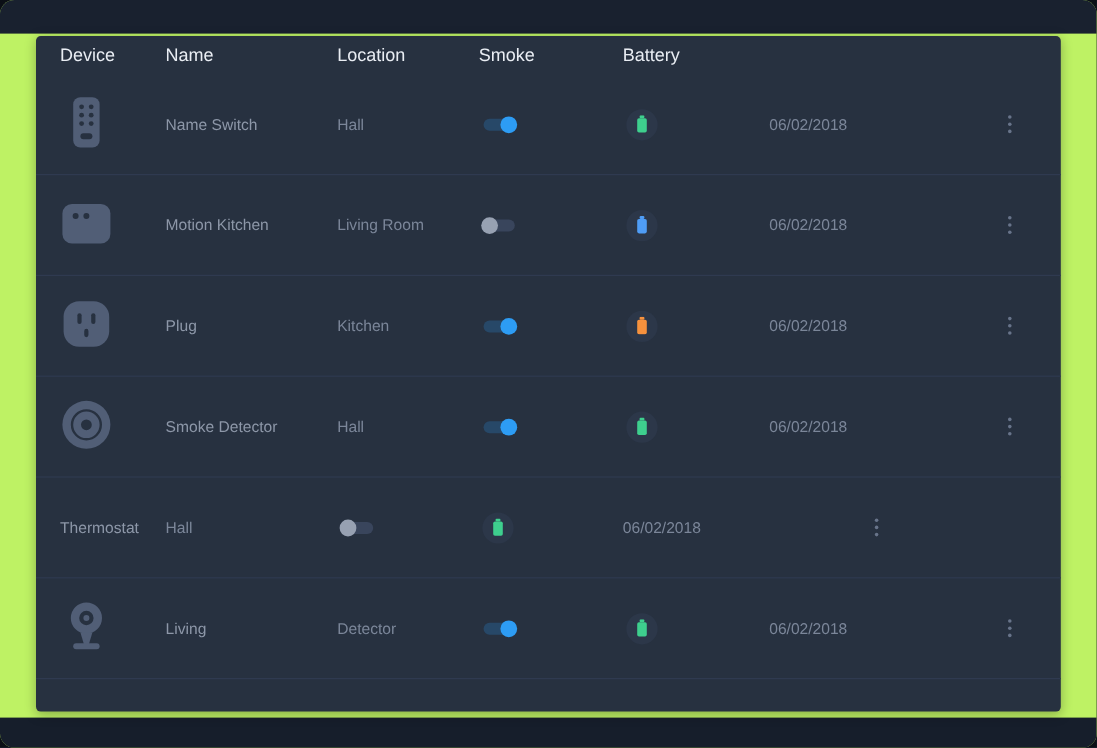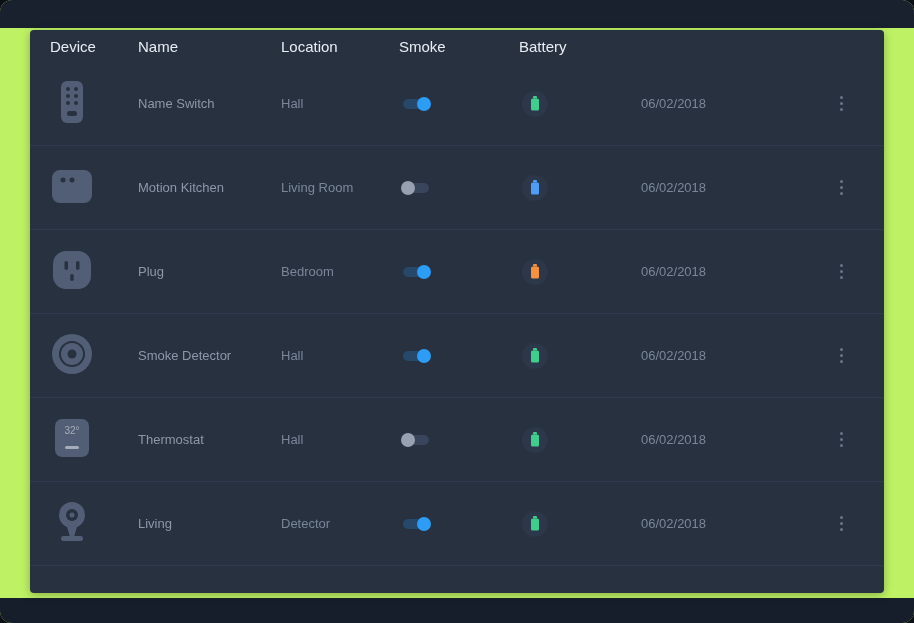--- a/index.html
+++ b/index.html
@@ -185,21 +185,21 @@
         <span class="device-icon">
           <svg width="44" height="44" viewBox="0 0 44 44">
             <rect x="3" y="3" width="38" height="38" rx="13" fill="#515e76"></rect>
             <rect x="14.5" y="13" width="3.5" height="9" rx="1.75" fill="#273140"></rect>
             <rect x="26" y="13" width="3.5" height="9" rx="1.75" fill="#273140"></rect>
             <rect x="20.2" y="26" width="3.5" height="7" rx="1.75" fill="#273140"></rect>
           </svg>
         </span>
       </div>
       <div class="cell-name">Plug</div>
-      <div class="cell-location">Bedroom</div>
+      <div class="cell-location">Kitchen</div>
       <div class="cell-status">
         <div class="toggle on">
           <span class="knob"></span>
         </div>
       </div>
       <div class="cell-battery">
         <div class="battery-badge orange">
           <svg width="10" height="15" viewBox="0 0 10 15">
             <rect x="3" y="0" width="4" height="2.5" rx="1" fill="currentColor"></rect>
             <rect x="1" y="2.5" width="8" height="12" rx="1.5" fill="currentColor"></rect>
@@ -245,29 +245,20 @@
       <div class="menu-cell">
         <div class="kebab">
             <i></i>
             <i></i>
             <i></i>
           </div>
       </div>
     </div>
 
     <div class="grid-row trow">
-      <div class="cell-device">
-        <span class="device-icon">
-          <svg width="44" height="44" viewBox="0 0 44 44">
-            <rect x="5" y="3" width="34" height="38" rx="7" fill="#515e76"></rect>
-            <text x="22" y="18" text-anchor="middle" font-size="10" fill="#a6aebc" font-family="Liberation Sans, sans-serif">32°</text>
-            <rect x="15" y="30" width="14" height="3" rx="1.5" fill="#a6aebc"></rect>
-          </svg>
-        </span>
-      </div>
       <div class="cell-name">Thermostat</div>
       <div class="cell-location">Hall</div>
       <div class="cell-status">
         <div class="toggle">
           <span class="knob"></span>
         </div>
       </div>
       <div class="cell-battery">
         <div class="battery-badge green">
           <svg width="10" height="15" viewBox="0 0 10 15">

